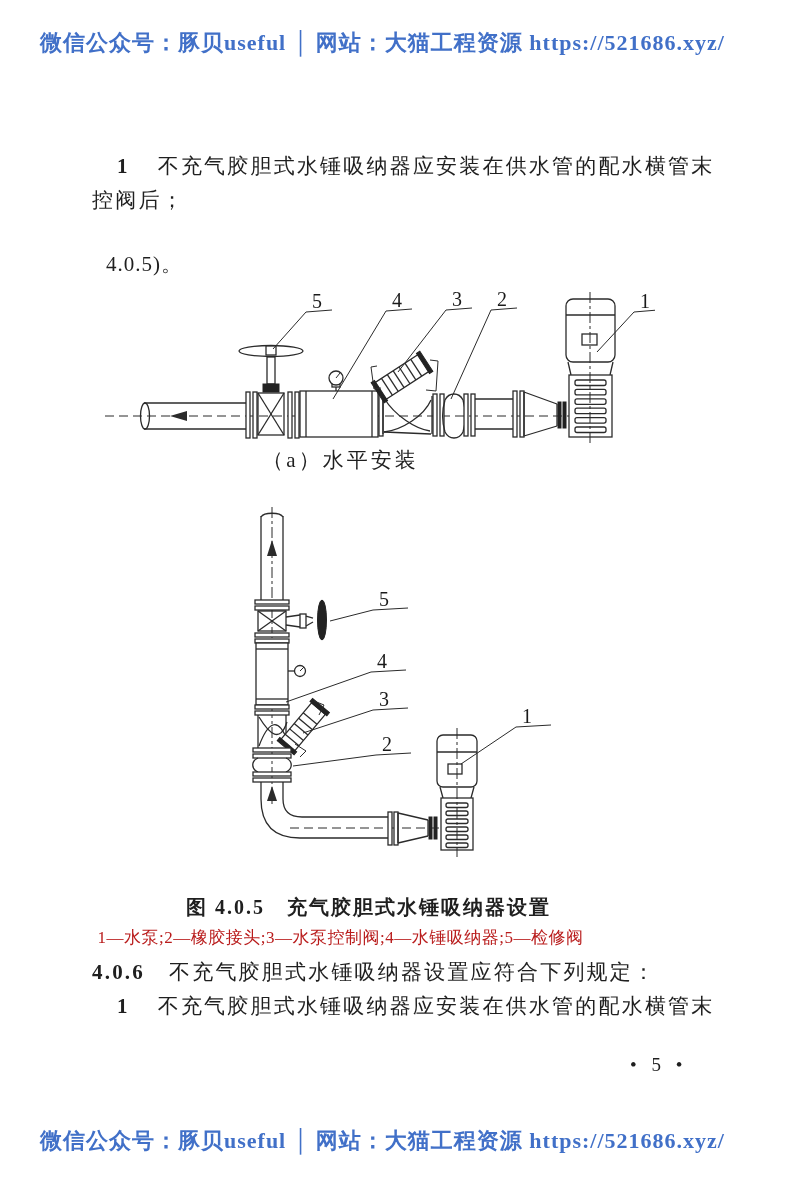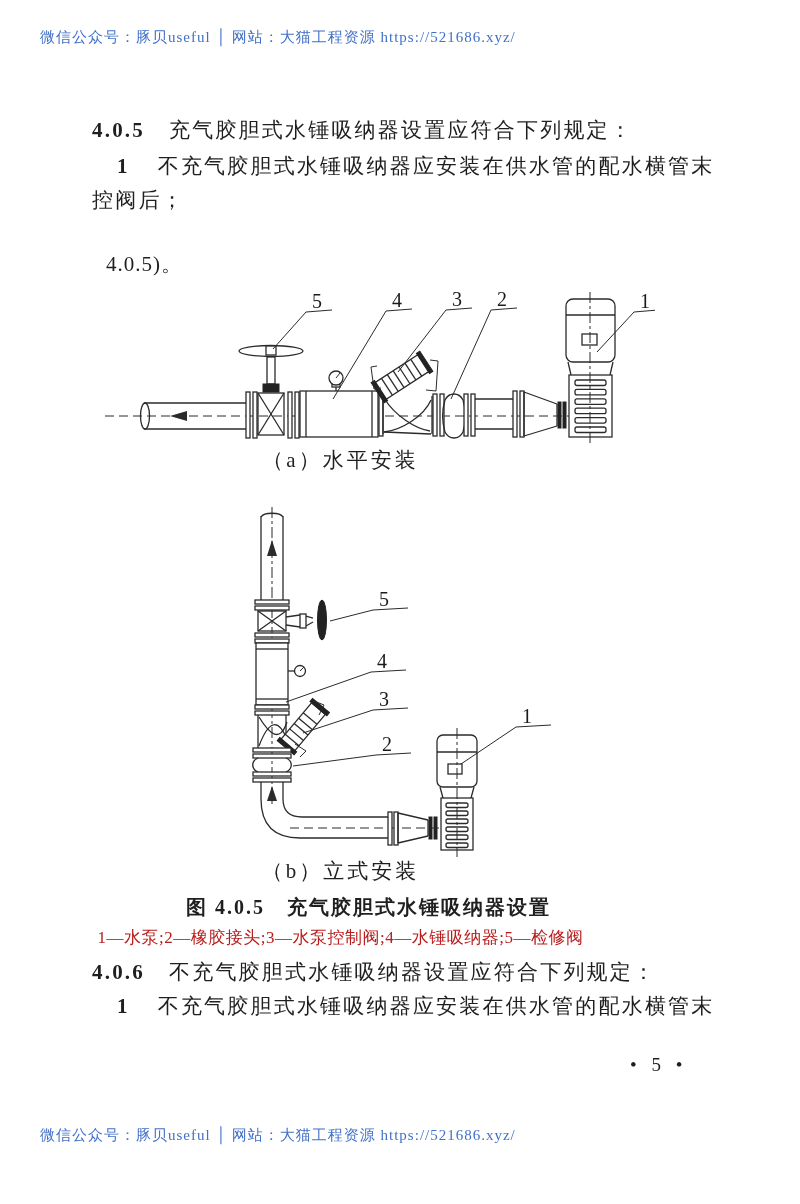--- a/index.html
+++ b/index.html
@@ -1,19 +1,19 @@
 <!DOCTYPE html>
 <html><head>
 <meta charset="utf-8">
 <style>
   html,body{margin:0;padding:0;background:#ffffff;}
   #page{position:relative;width:800px;height:1204px;background:#ffffff;overflow:hidden;
         font-family:"Liberation Serif","DejaVu Serif",serif;color:#1f1f1f;}
-  .watermark{position:absolute;left:40px;width:760px;font-size:15px;letter-spacing:1px;
-             white-space:nowrap;color:#4170c8;}
+  .watermark{position:absolute;left:40px;width:760px;font-size:22px;letter-spacing:1px;
+             white-space:nowrap;color:#4170c8;font-weight:bold;}
   .wm-top{top:28px;}
   .wm-bottom{top:1126px;}
   .tline{position:absolute;font-size:21px;letter-spacing:2.2px;white-space:nowrap;color:#1f1f1f;}
   .bold{font-weight:bold;}
   .numgap{display:inline-block;width:28px;}
   .titlegap{display:inline-block;width:24px;}
   .center-line{position:absolute;left:0;width:681px;text-align:center;white-space:nowrap;}
   .fig-caption{font-size:21px;letter-spacing:3px;color:#1f1f1f;}
   .fig-title{font-size:20px;font-weight:bold;letter-spacing:2px;color:#1f1f1f;}
   .fig-legend{font-size:17px;letter-spacing:0.5px;color:#b91c1c;}
@@ -25,21 +25,20 @@
   svg .dark{fill:#222;stroke:#222;}
   svg text{font-family:"Liberation Serif","DejaVu Serif",serif;font-size:20px;fill:#1a1a1a;stroke:none;}
 </style>
 </head>
 <body>
 
 <div id="page">
 
   <div class="watermark wm-top">微信公众号：豚贝useful │ 网站：大猫工程资源 https://521686.xyz/</div>
 
-  <div class="tline" style="left:92px;top:116px;"><span class="bold">4.0.5</span><span class="titlegap"></span><span>充气胶胆式水锤吸纳器设置应符合下列规定：</span></div>
 
   <div class="tline" style="left:117px;top:152px;"><span class="bold">1</span><span class="numgap"></span><span>不充气胶胆式水锤吸纳器应安装在供水管的配水横管末</span></div>
 
   <div class="tline" style="left:92px;top:186px;">控阀后；</div>
 
 
   <div class="tline" style="left:106px;top:250px;letter-spacing:1px;">4.0.5)。</div>
 
   <svg style="left:90px;top:288px;" width="565" height="168" viewBox="90 288 565 168">
 
@@ -278,21 +277,20 @@
         <line class="thin" x1="373" y1="710" x2="303" y2="733"></line>
       <text x="387" y="751" text-anchor="middle">2</text>
       <line class="thin" x1="376" y1="755" x2="411" y2="753"></line>
         <line class="thin" x1="376" y1="755" x2="293" y2="766"></line>
       <text x="527" y="723" text-anchor="middle">1</text>
       <line class="thin" x1="516" y1="727" x2="551" y2="725"></line>
         <line class="thin" x1="516" y1="727" x2="461" y2="764"></line>
     </g>
   </svg>
 
-  <div class="center-line fig-caption" style="top:857px;">（b）立式安装</div>
 
   <div class="center-line fig-title" style="top:894px;padding-left:28px;">图 4.0.5　充气胶胆式水锤吸纳器设置</div>
 
   <div class="center-line fig-legend" style="top:926px;">1—水泵;2—橡胶接头;3—水泵控制阀;4—水锤吸纳器;5—检修阀</div>
 
   <div class="tline" style="left:92px;top:958px;"><span class="bold">4.0.6</span><span class="titlegap"></span><span>不充气胶胆式水锤吸纳器设置应符合下列规定：</span></div>
 
   <div class="tline" style="left:117px;top:992px;"><span class="bold">1</span><span class="numgap"></span><span>不充气胶胆式水锤吸纳器应安装在供水管的配水横管末</span></div>
 
 

